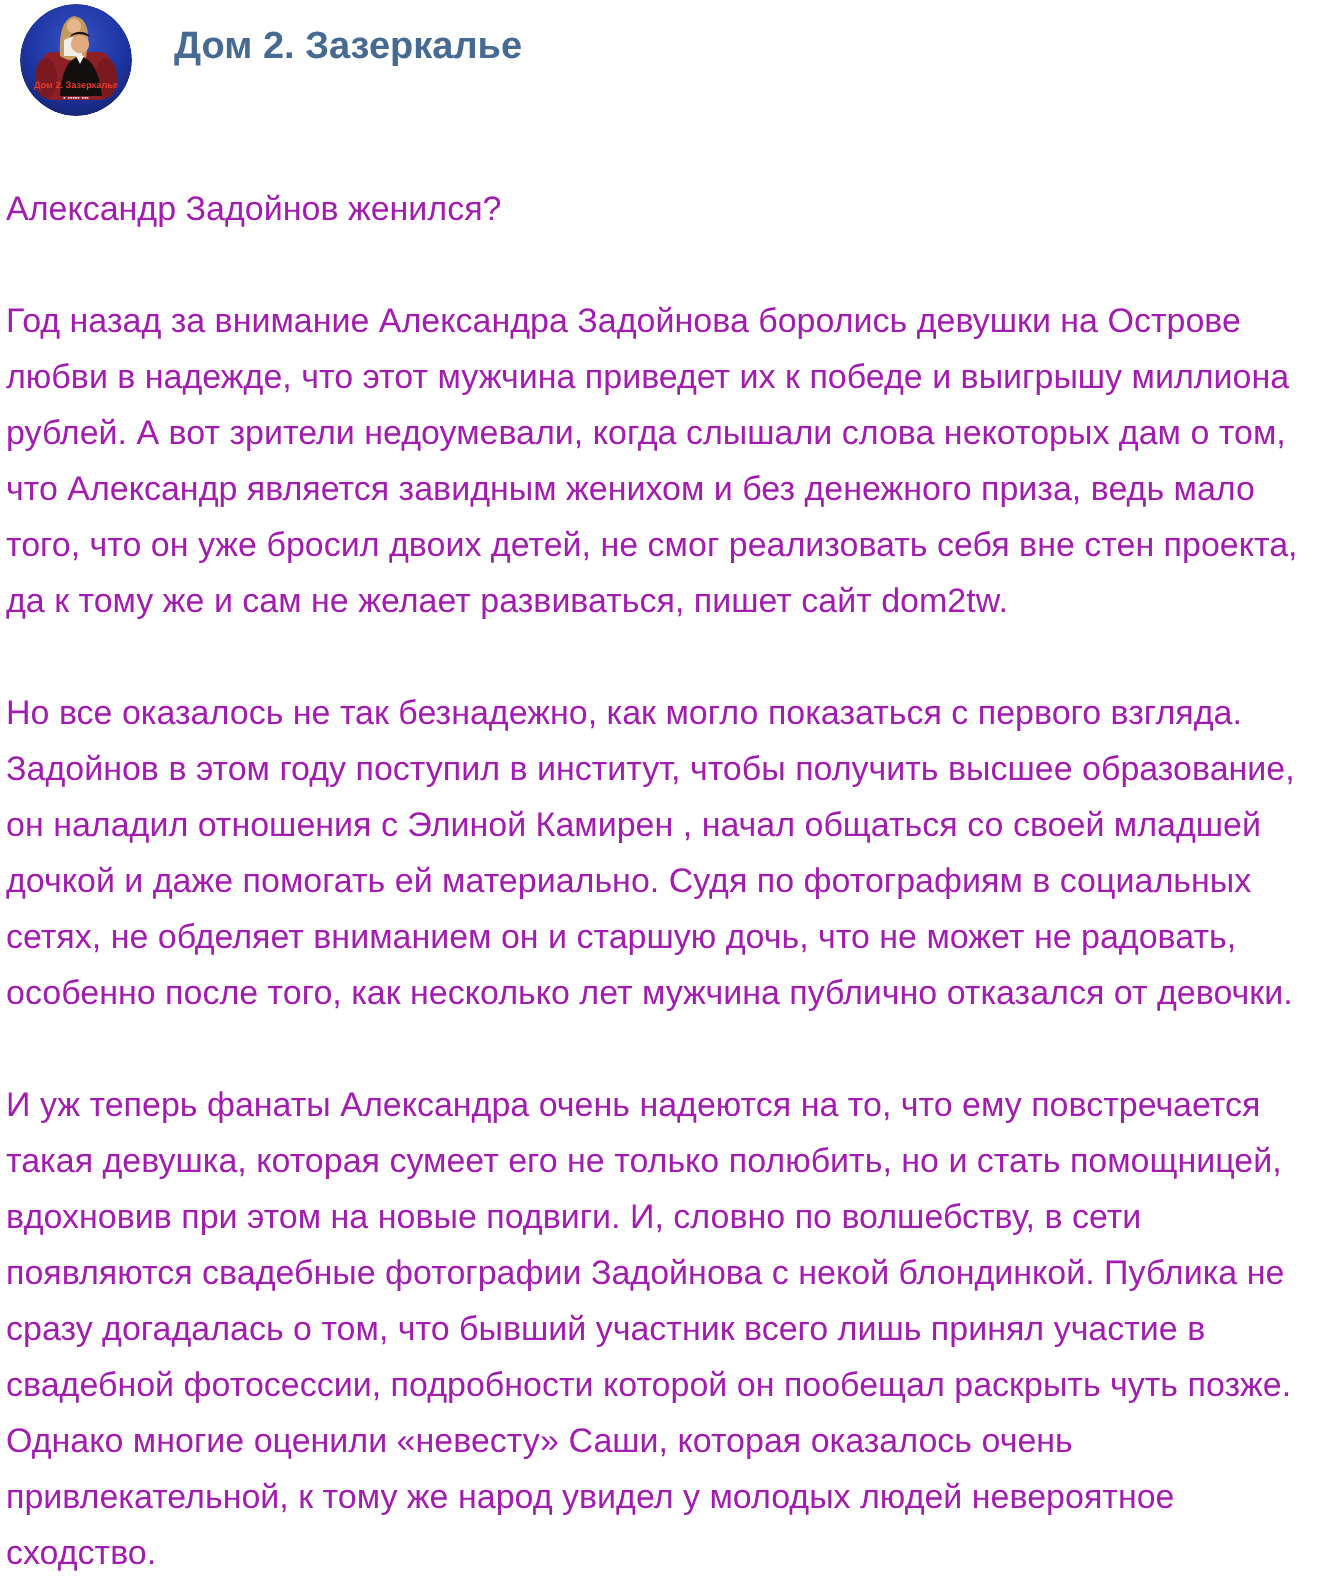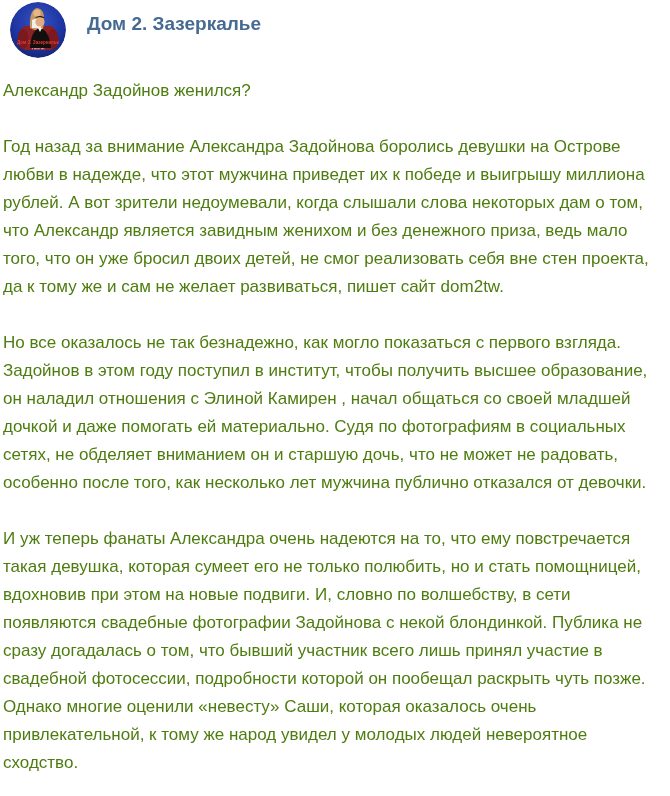--- a/index.html
+++ b/index.html
@@ -32,25 +32,25 @@
     margin-left: 21px;
     margin-top: 11px;
     font-size: 19px;
     font-weight: bold;
     color: #466a92;
     text-decoration: none;
     cursor: pointer;
     line-height: 22px;
   }
   .post-text {
-    margin-top: 19px;
+    margin-top: 33px;
     padding: 0 6px 0 3px;
     font-size: 17px;
     line-height: 28px;
-    color: #4d7c0f;
+    color: #a21caf;
   }
   .post-text p {
     margin: 0 0 28px 0;
   }
   .post-text p:last-child {
     margin-bottom: 0;
   }
 </style>
 </head>
 <body>

